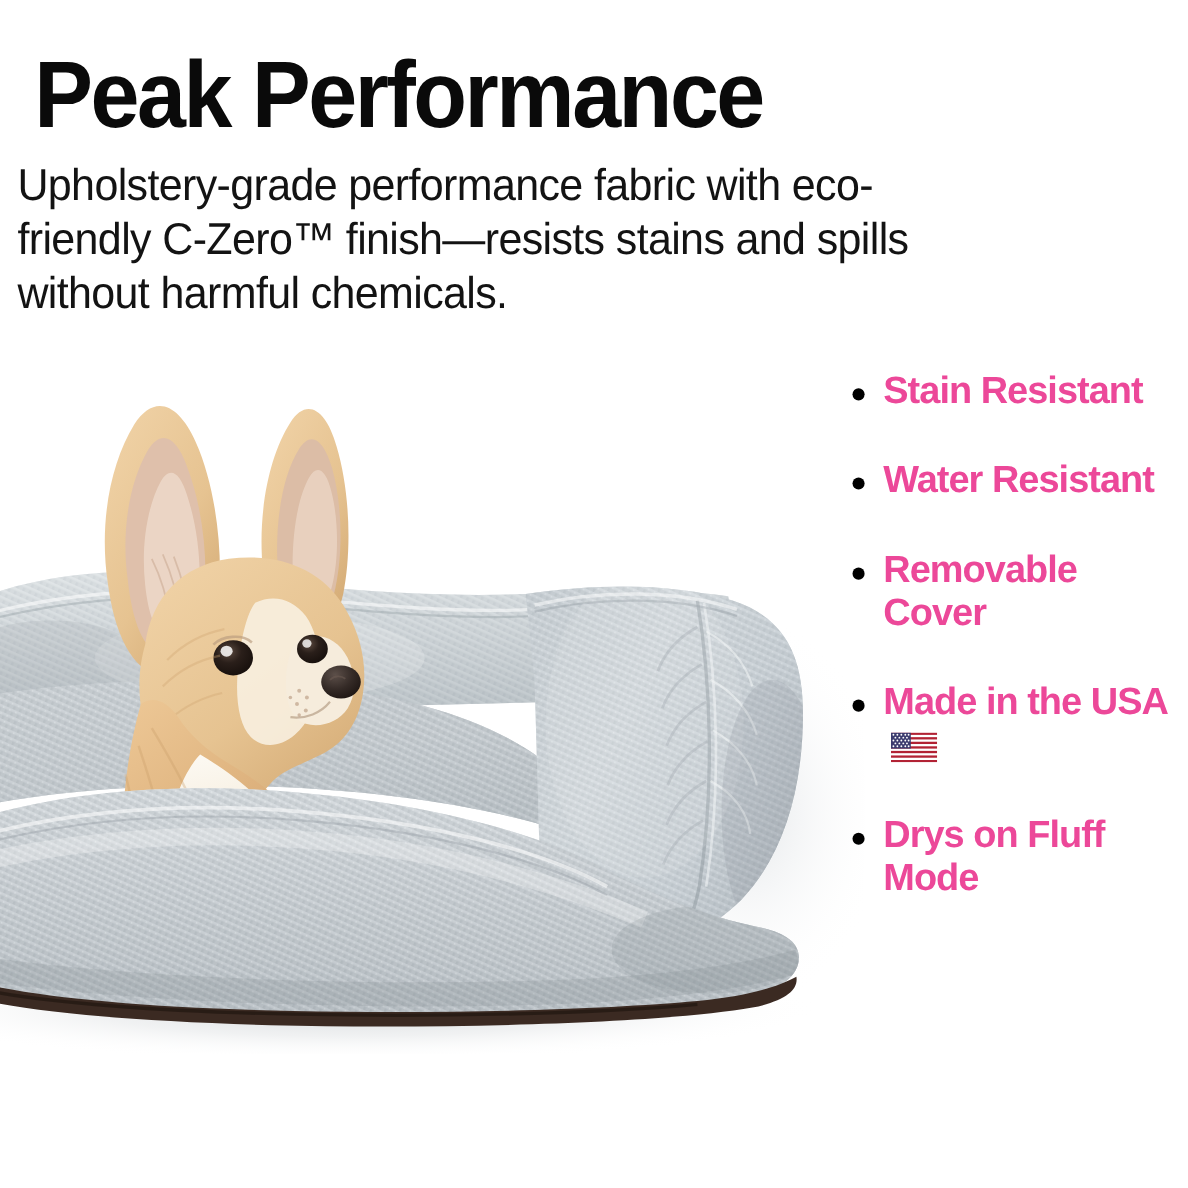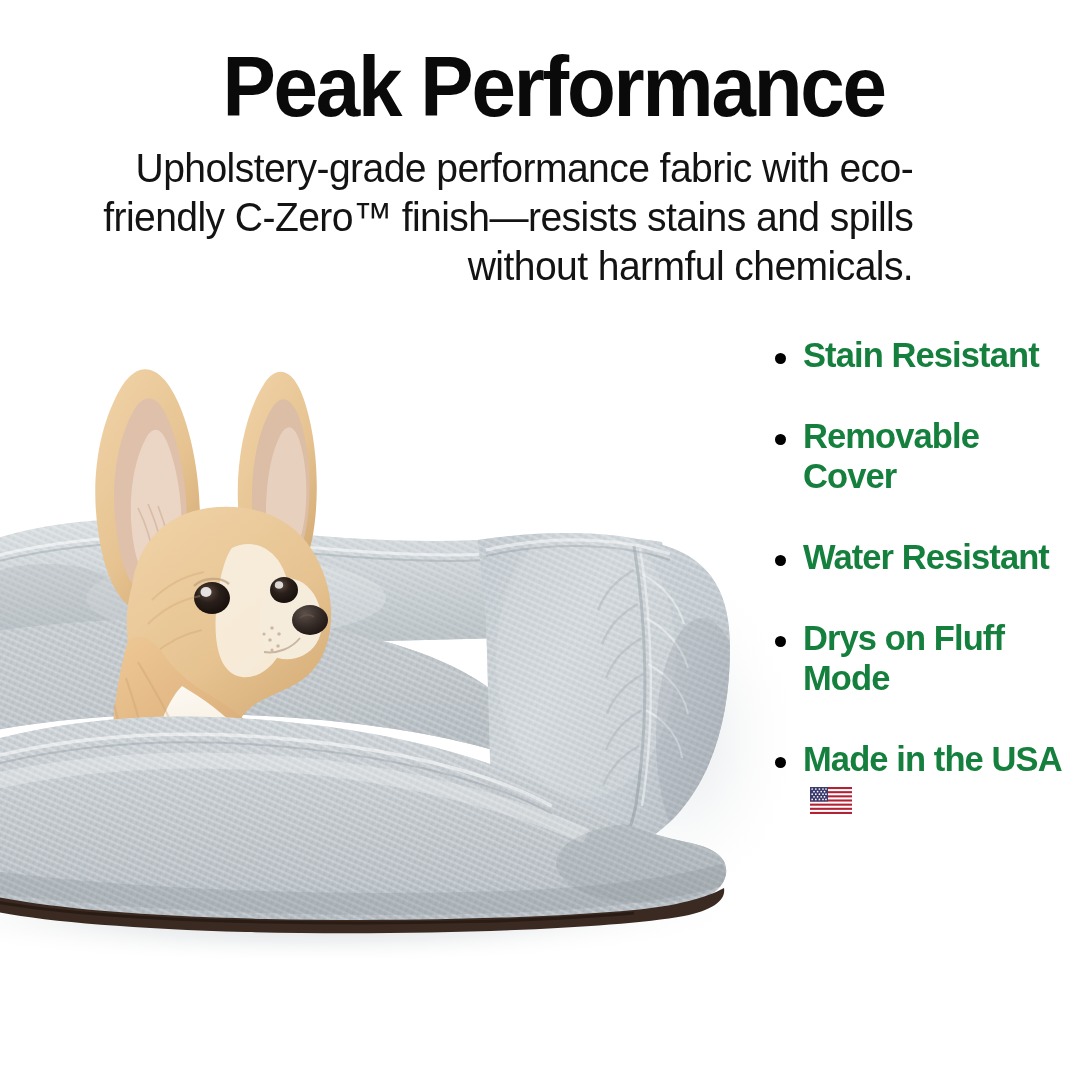--- a/index.html
+++ b/index.html
@@ -16,22 +16,21 @@
     font-family: "Liberation Sans", sans-serif;
     -webkit-font-smoothing: antialiased;
   }
 
   
   #header {
     position: absolute;
     top: 0; left: 0;
     width: 892px;
     padding-top: 44px;
-    text-align: right;
-    padding-left: 24px;
+    text-align: left;
   }
   #title {
     font-family: "Liberation Sans", sans-serif;
     font-weight: 700;
     font-size: 86px;
     line-height: 0.98;
     letter-spacing: -2.4px;
     color: #0a0a0a;
     transform: scaleX(0.93);
     transform-origin: center;
@@ -73,21 +72,21 @@
     background: #000000;
     margin-top: 17px;
     margin-right: 17px;
   }
   .feature-label {
     font-family: "Liberation Sans", sans-serif;
     font-weight: 700;
     font-size: 34.5px;
     line-height: 1.14;
     letter-spacing: -0.9px;
-    color: #15803d;
+    color: #ec4899;
     max-width: 262px;
   }
   
   .flag-svg {
     display: inline-block;
     width: 42px;
     height: 27px;
     vertical-align: -4px;
     margin-left: 7px;
   }
@@ -435,33 +434,28 @@
 
   <div id="features">
 
     <div class="feature-row">
       <span class="bullet-dot"></span>
       <span class="feature-label">Stain Resistant</span>
     </div>
 
     <div class="feature-row">
       <span class="bullet-dot"></span>
+      <span class="feature-label">Water Resistant</span>
+    </div>
+
+    <div class="feature-row">
+      <span class="bullet-dot"></span>
       <span class="feature-label">Removable Cover</span>
     </div>
 
-    <div class="feature-row">
-      <span class="bullet-dot"></span>
-      <span class="feature-label">Water Resistant</span>
-    </div>
-
-
-    <div class="feature-row">
-      <span class="bullet-dot"></span>
-      <span class="feature-label">Drys on Fluff Mode</span>
-    </div>
 
     <div class="feature-row">
       <span class="bullet-dot"></span>
       <span class="feature-label"><span>Made in the</span> <span>USA</span><span class="flag-svg"><svg viewBox="0 0 42 27" xmlns="http://www.w3.org/2000/svg">
               <rect width="42" height="27" fill="#ffffff"></rect>
               <g fill="#b22234">
                 <rect y="0" width="42" height="2.08"></rect>
                 <rect y="4.15" width="42" height="2.08"></rect>
                 <rect y="8.31" width="42" height="2.08"></rect>
                 <rect y="12.46" width="42" height="2.08"></rect>
@@ -491,15 +485,20 @@
                 <circle cx="14.5" cy="9.8" r="0.85"></circle>
                 <circle cx="2.2" cy="12.4" r="0.85"></circle>
                 <circle cx="5.8" cy="12.4" r="0.85"></circle>
                 <circle cx="9.4" cy="12.4" r="0.85"></circle>
                 <circle cx="13" cy="12.4" r="0.85"></circle>
                 <circle cx="16" cy="12.4" r="0.85"></circle>
               </g>
             </svg></span></span>
     </div>
 
+    <div class="feature-row">
+      <span class="bullet-dot"></span>
+      <span class="feature-label">Drys on Fluff Mode</span>
+    </div>
+
   </div>
 
 </div>
 
 </body></html>

